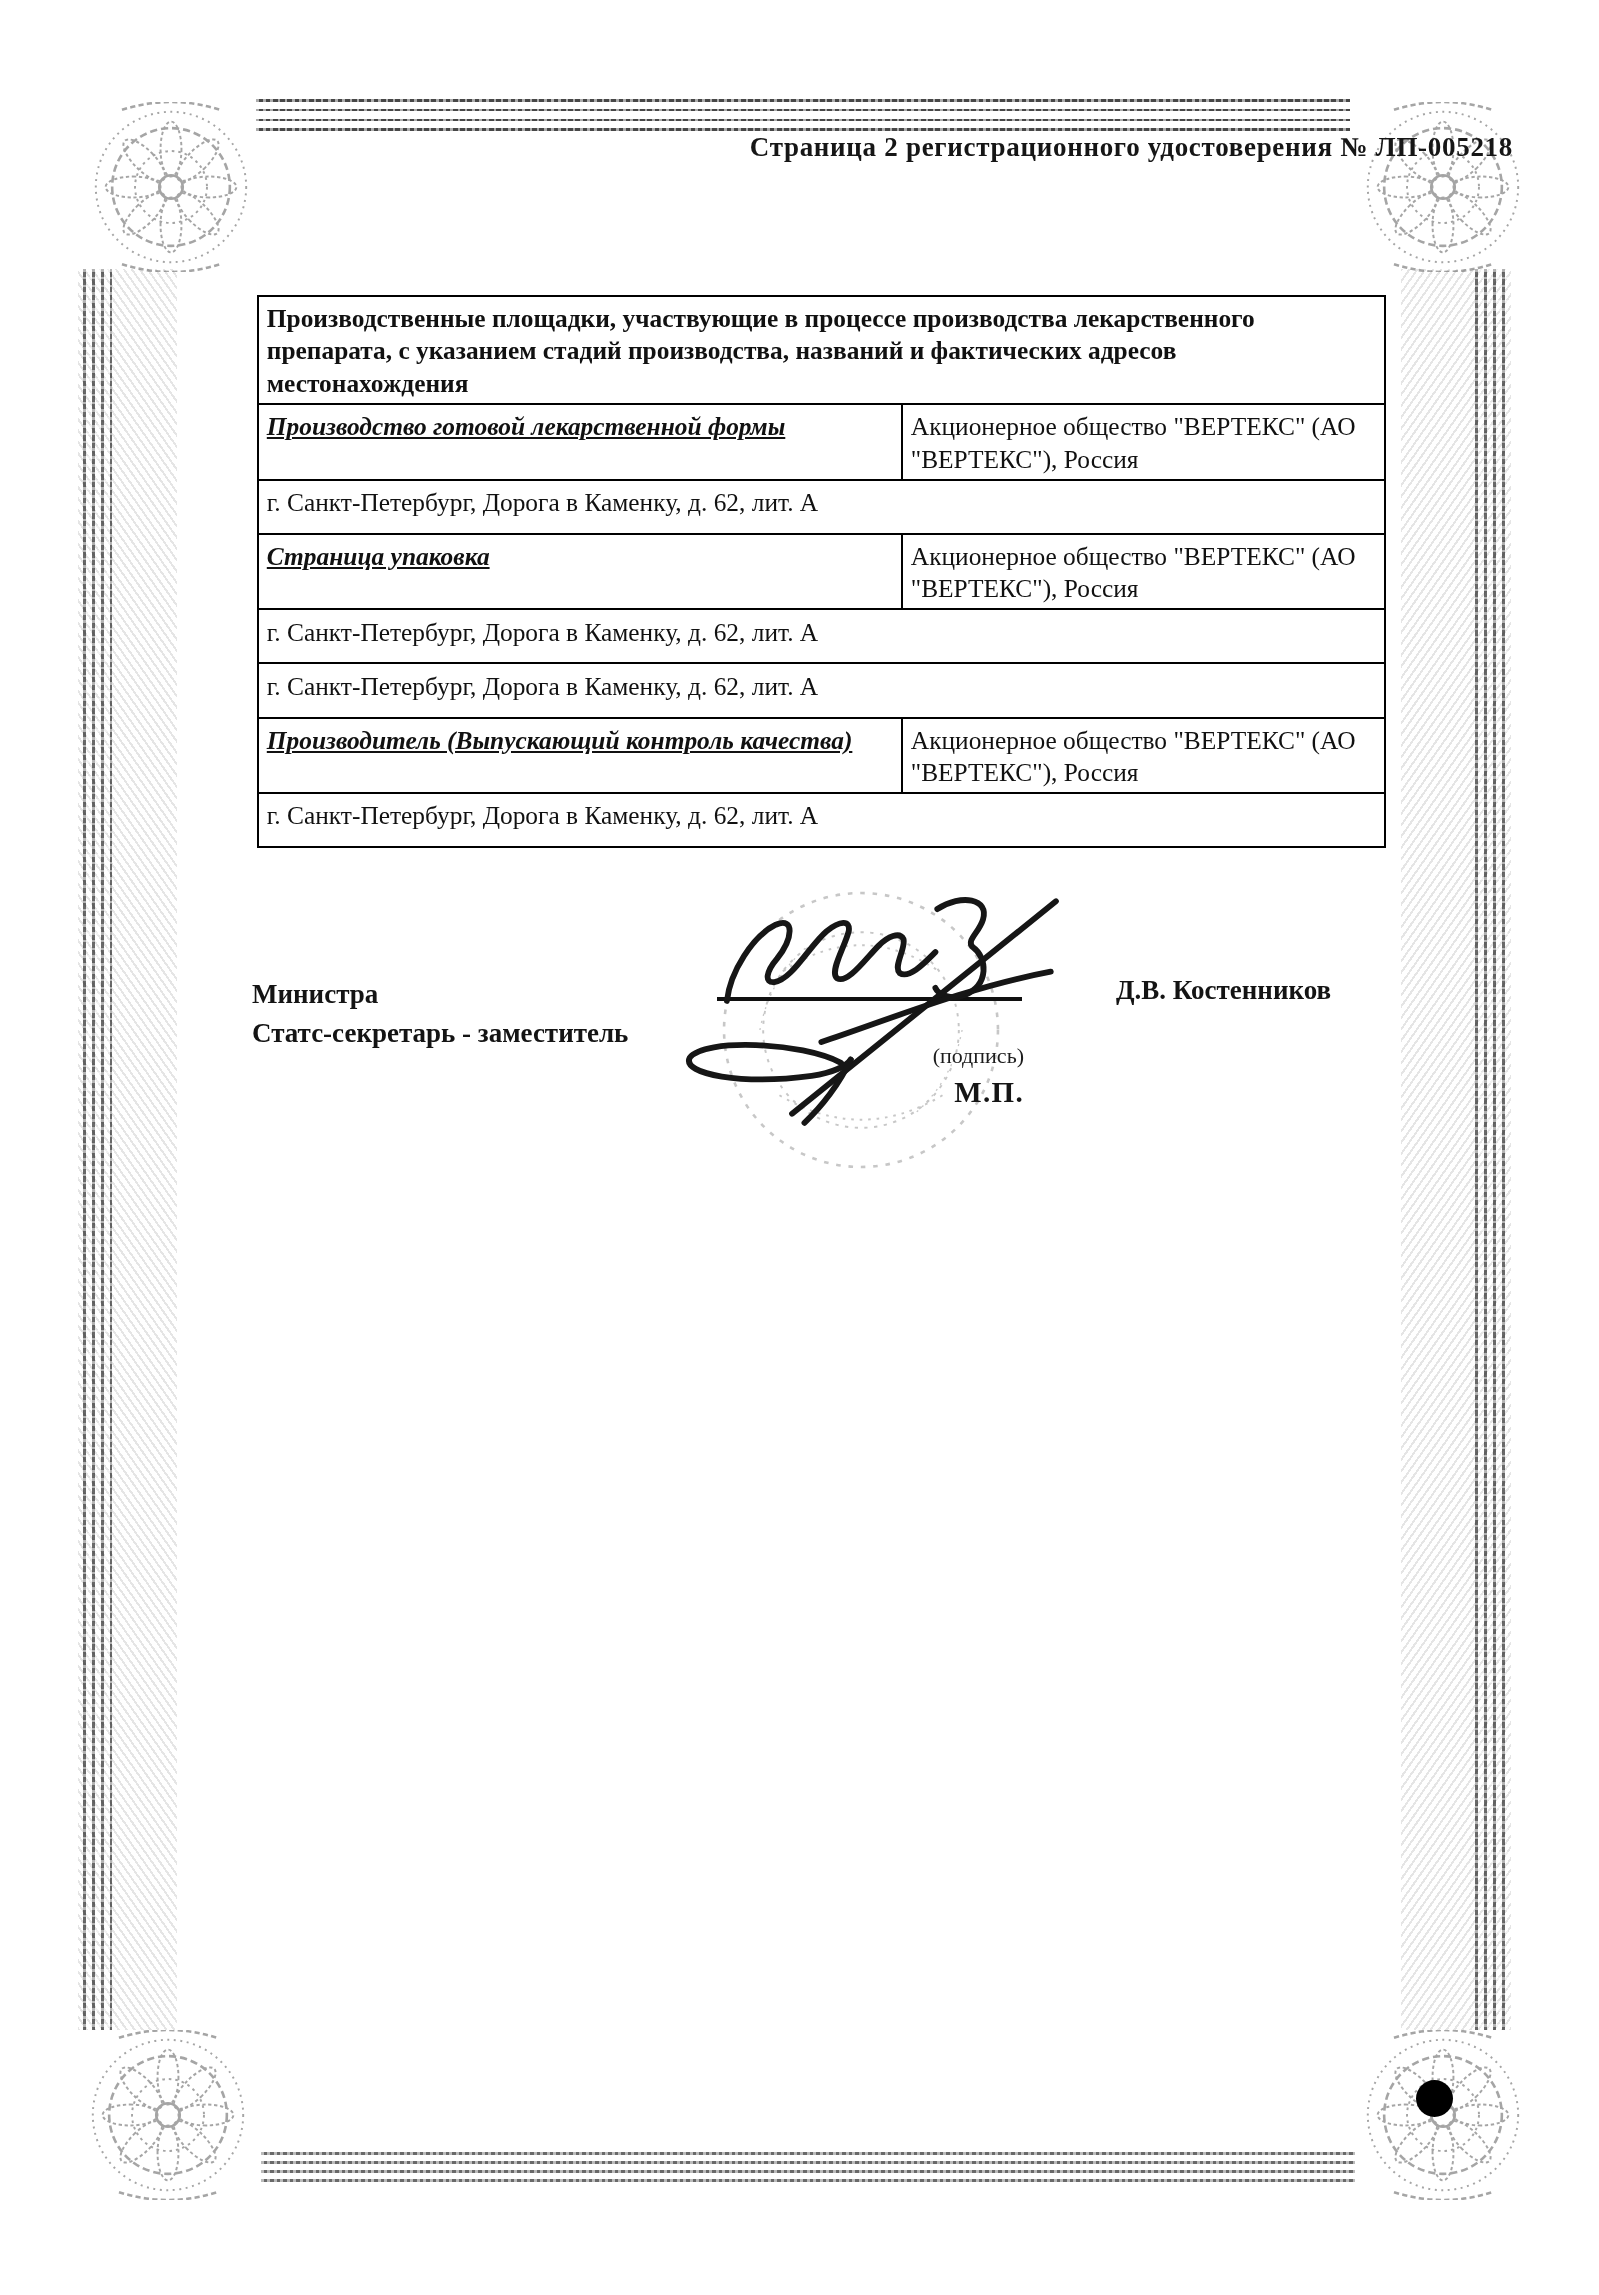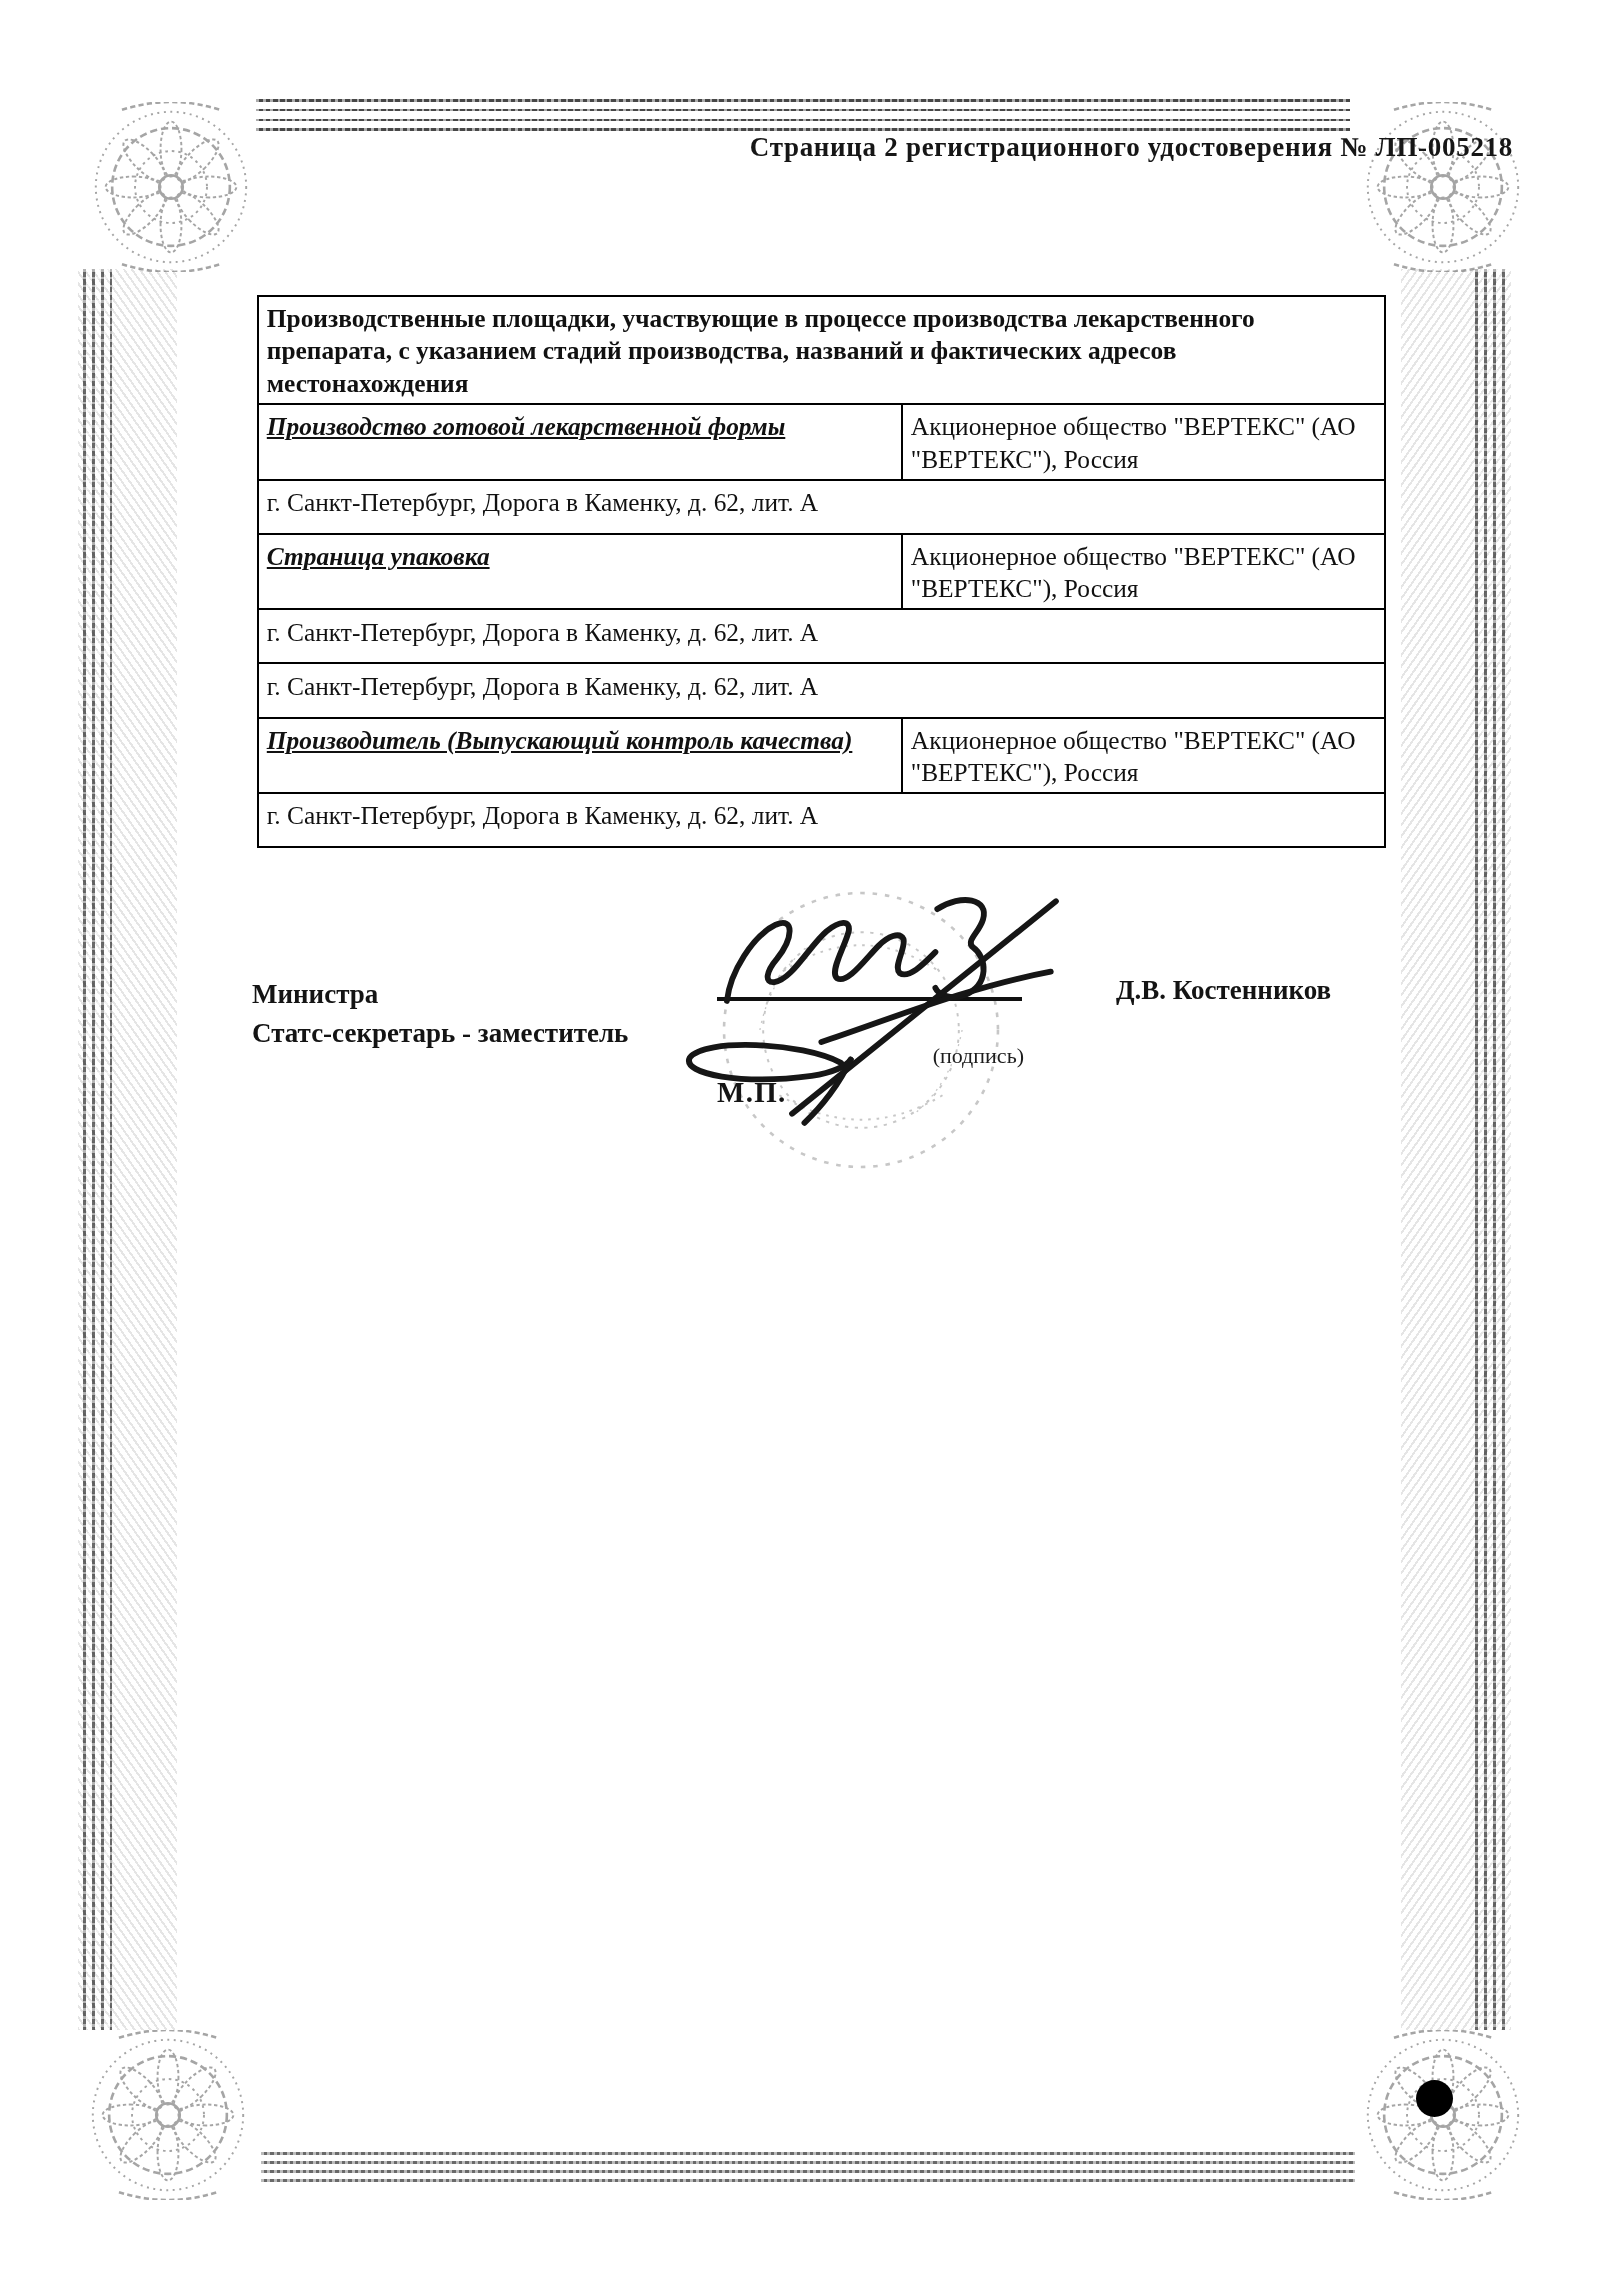--- a/index.html
+++ b/index.html
@@ -49,21 +49,21 @@
   .sig-line{
     position:absolute;left:717px;top:997px;width:305px;height:3.9px;
     background:#101010;
   }
   .sig-caption{
     position:absolute;left:717px;top:1043px;width:307px;
     text-align:right;font-size:22px;color:#1d1d1d;
   }
   .stamp-caption{
     position:absolute;left:717px;top:1076px;width:307px;
-    text-align:left;font-size:29px;font-weight:bold;letter-spacing:1.3px;color:#151515;
+    text-align:right;font-size:29px;font-weight:bold;letter-spacing:1.3px;color:#151515;
   }
   .stamp-svg{position:absolute;left:711px;top:880px;opacity:.55;}
   .signature-svg{position:absolute;left:665px;top:867px;}
 
   
   .band-top{
     position:absolute;left:256px;top:99px;width:1094px;height:39px;
     background:
       repeating-linear-gradient(to right, rgba(255,255,255,.55) 0 2.6px, rgba(255,255,255,0) 2.6px 7.2px),
       repeating-linear-gradient(to bottom, rgba(25,25,25,.8) 0 2.6px, rgba(0,0,0,0) 2.6px 9.8px);

